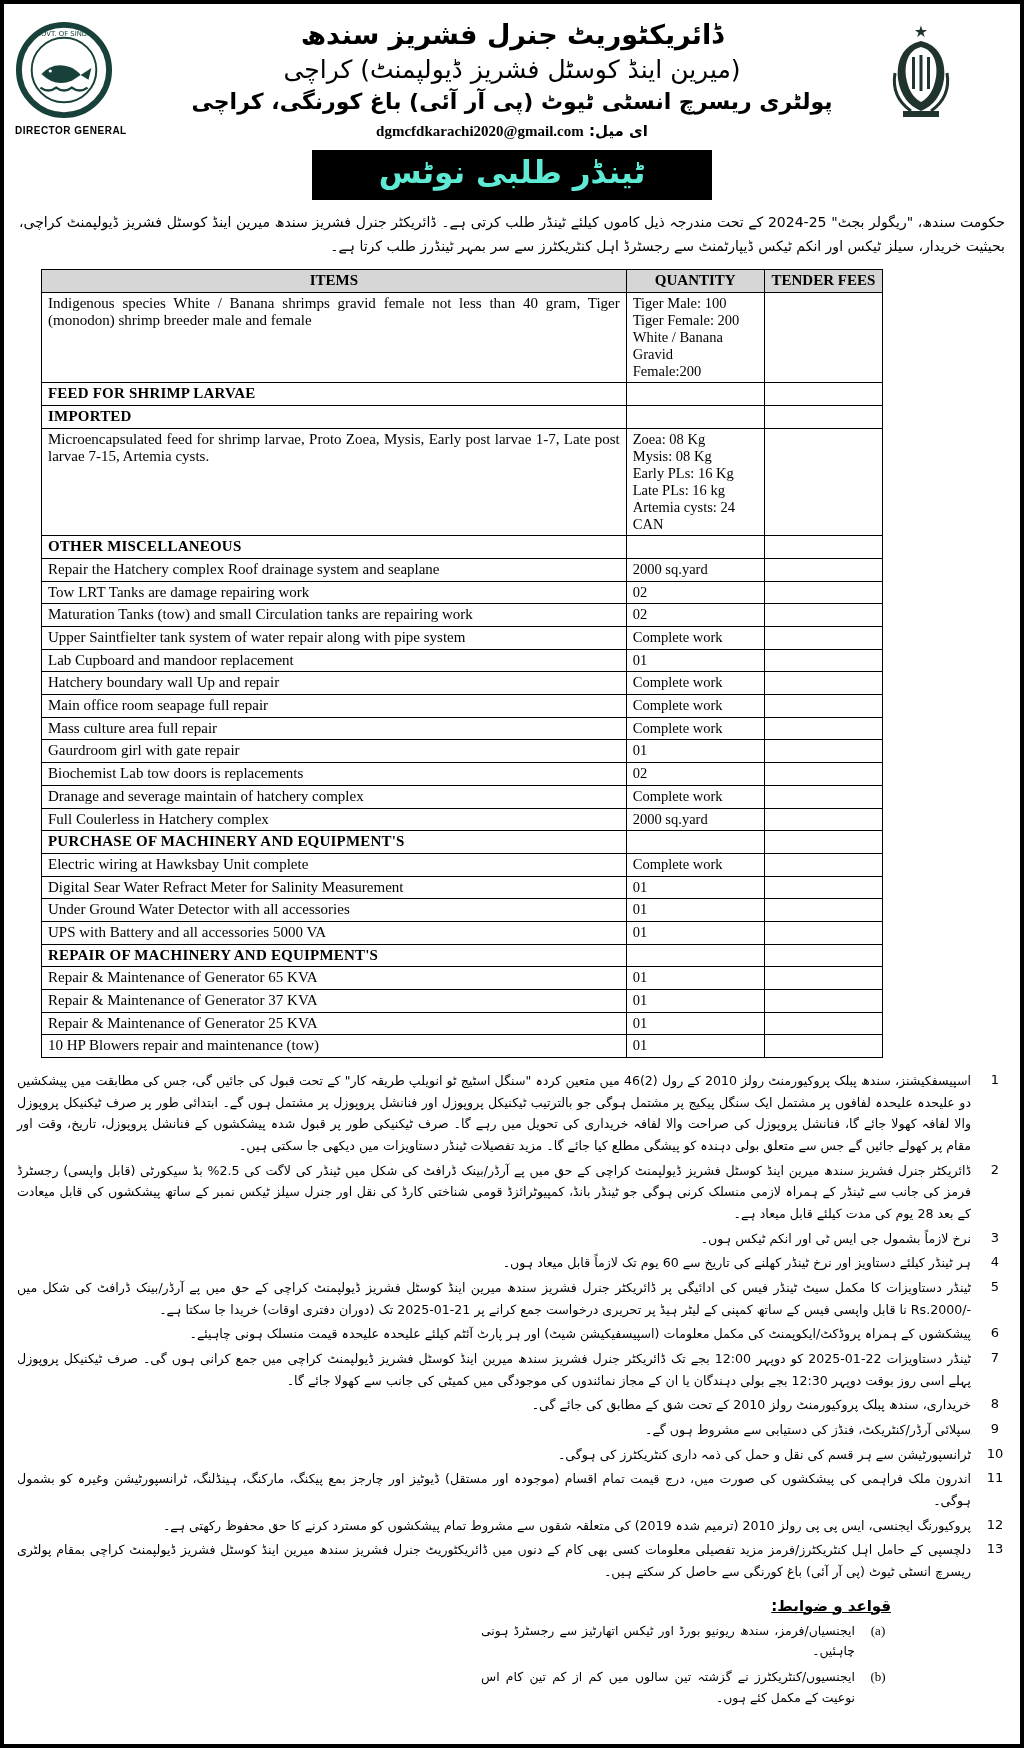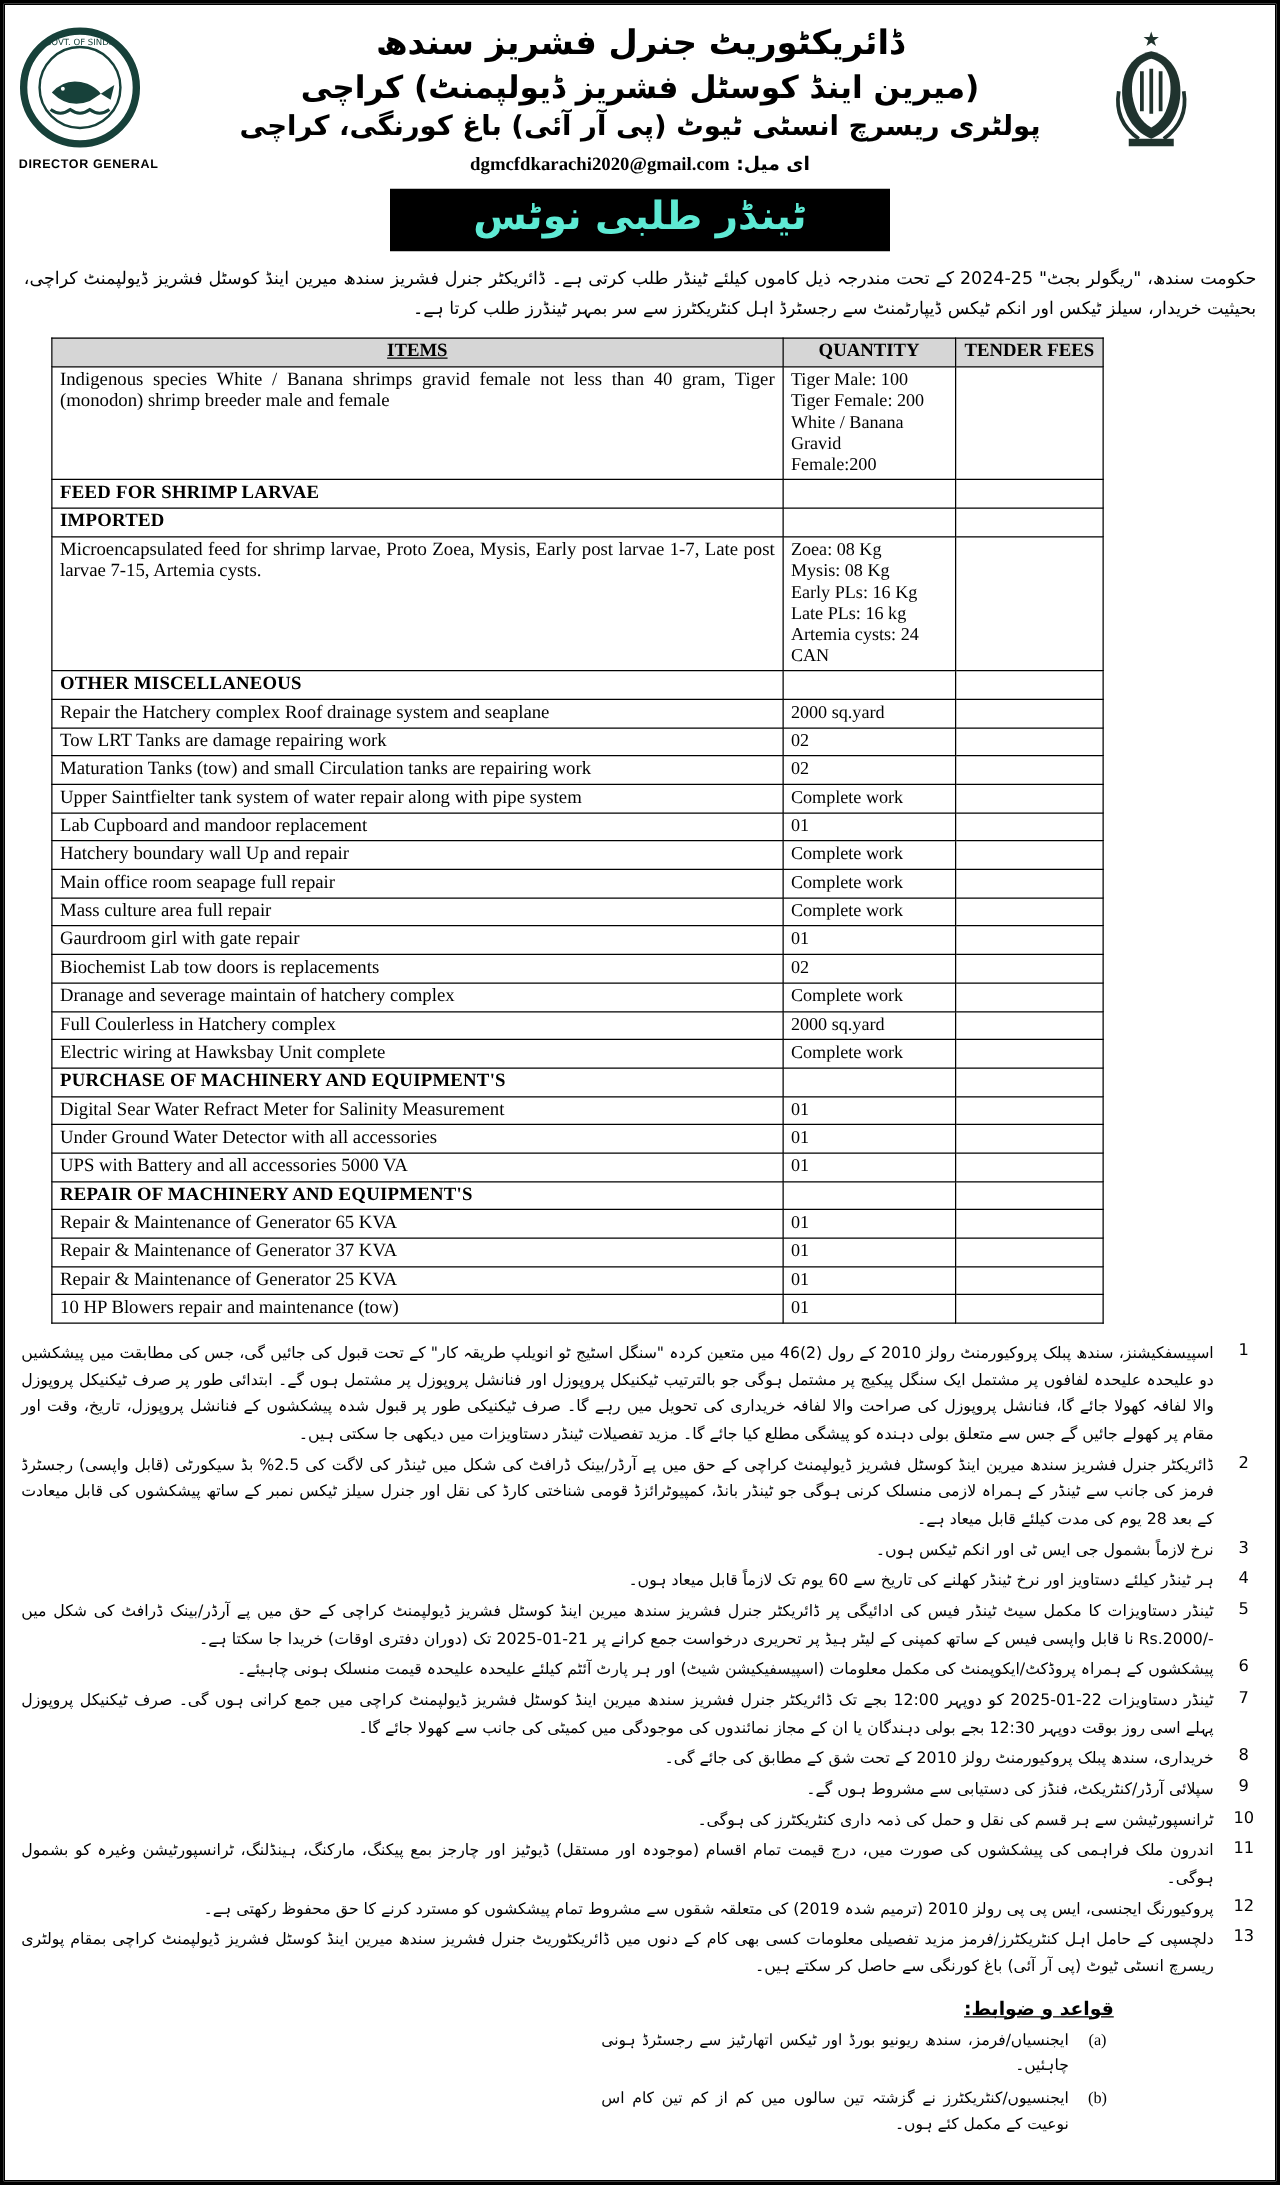--- a/index.html
+++ b/index.html
@@ -12,21 +12,21 @@
     font-family:"Liberation Serif", serif; color:#000;
   }
   .urdu { font-family:"DejaVu Sans", sans-serif; direction:rtl; }
 
   
   .header { display:flex; align-items:flex-start; margin-top:4px; }
   .logo-block { width:128px; text-align:left; flex-shrink:0; padding-top:6px; }
   .logo-caption { font-size:10px; font-weight:bold; letter-spacing:.5px; margin-top:2px; font-family:Liberation Sans, sans-serif; }
   .header-center { flex:1; text-align:center; padding-top:2px; }
   .h-line1 { font-size:27px; font-weight:bold; line-height:1.35; }
-  .h-line2 { font-size:25px; font-weight:bold; line-height:1.35; }
+  .h-line2 { font-size:25px; font-weight:normal; line-height:1.35; }
   .h-line3 { font-size:22px; font-weight:bold; line-height:1.4; }
   .h-email { font-size:15px; font-weight:bold; margin-top:4px; }
   .h-email .email-latin { direction:ltr; unicode-bidi:embed; font-family:"Liberation Serif",serif; }
 
   
   .banner-wrap { text-align:center; margin:10px 0 10px; }
   .banner {
     display:inline-block; background:#000; color:#5eead4;
     min-width:400px; padding:4px 40px 10px;
     font-size:31px; font-weight:bold;
@@ -37,21 +37,21 @@
 
   
   table.tender-table {
     border-collapse:collapse; width:842px; margin-left:26px;
     font-size:15px; line-height:1.18;
   }
   table.tender-table th, table.tender-table td {
     border:1px solid #000; padding:2px 6px; vertical-align:top; text-align:left;
   }
   table.tender-table th { background:#d6d6d6; text-align:center; font-size:15px; padding:2px 4px; }
-  .col-items { width:602px;text-decoration:underline; }
+  .col-items { width:602px; }
   .col-qty   { width:140px; }
   .col-fees  { width:120px; }
   td.sec { font-weight:bold; letter-spacing:.2px; }
   td.c-qty { white-space:pre-line; font-size:14.5px; }
   td.c-fees { text-align:center; font-size:14.5px; }
   td.c-items.long { text-align:justify; }
 
   
   .notes { margin:12px 2px 0 2px; }
   .note { display:flex; gap:12px; margin-bottom:3px; direction:rtl; }
@@ -211,27 +211,27 @@
           <td class="c-items">Dranage and severage maintain of hatchery complex</td>
           <td class="c-qty">Complete work</td>
           <td class="c-fees"></td>
         </tr>
         <tr>
           <td class="c-items">Full Coulerless in Hatchery complex</td>
           <td class="c-qty">2000 sq.yard</td>
           <td class="c-fees"></td>
         </tr>
         <tr>
+          <td class="c-items sec">PURCHASE OF MACHINERY AND EQUIPMENT'S</td>
+          <td class="c-qty"></td>
+          <td class="c-fees"></td>
+        </tr>
+        <tr>
           <td class="c-items">Electric wiring at Hawksbay Unit complete</td>
           <td class="c-qty">Complete work</td>
-          <td class="c-fees"></td>
-        </tr>
-        <tr>
-          <td class="c-items sec">PURCHASE OF MACHINERY AND EQUIPMENT'S</td>
-          <td class="c-qty"></td>
           <td class="c-fees"></td>
         </tr>
         <tr>
           <td class="c-items">Digital Sear Water Refract Meter for Salinity Measurement</td>
           <td class="c-qty">01</td>
           <td class="c-fees"></td>
         </tr>
         <tr>
           <td class="c-items">Under Ground Water Detector with all accessories</td>
           <td class="c-qty">01</td>

